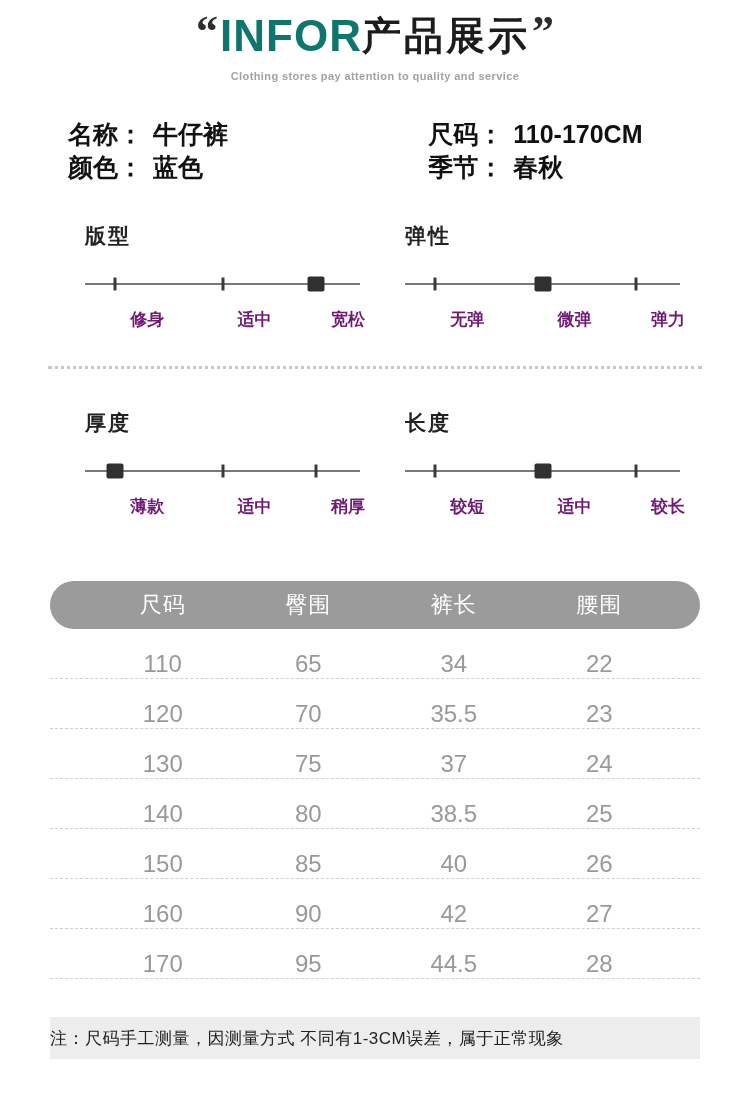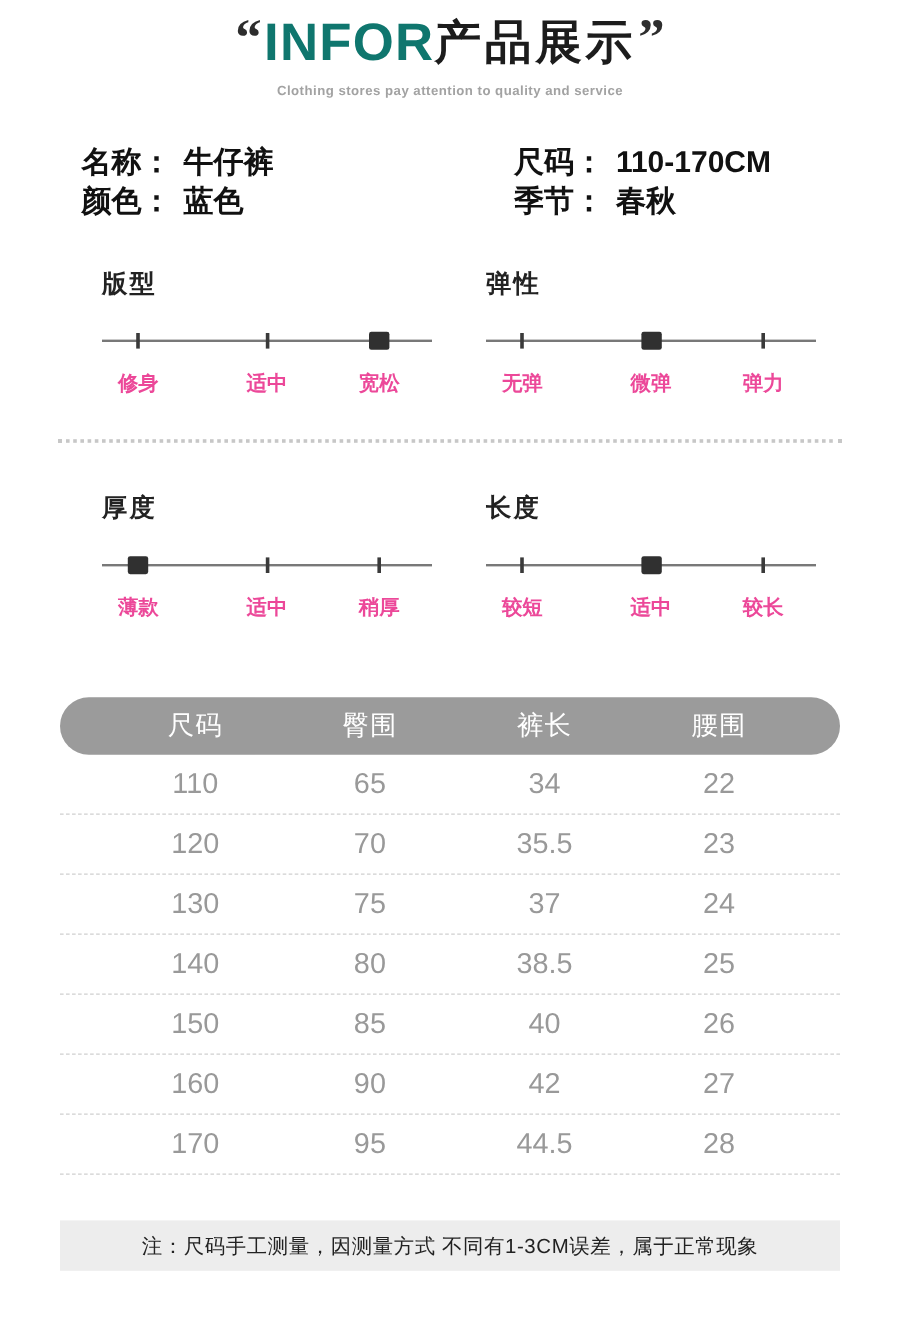--- a/index.html
+++ b/index.html
@@ -59,50 +59,50 @@
   }
   .tick {
     position: absolute; top: 50%; transform: translate(-50%, -50%);
     width: 3px; height: 13px; background: #3a3a3a;
   }
   .tick.selected { width: 17px; height: 15px; border-radius: 2px; background: #303030; }
   .tick.p0 { left: 11%; } .tick.p1 { left: 50%; } .tick.p2 { left: 84%; }
   .slider-labels { position: relative; height: 22px; margin-top: 16px; }
   .slider-labels span {
     position: absolute; transform: translateX(-50%);
-    font-size: 17px; font-weight: 700; color: #ec4899; white-space: nowrap;
+    font-size: 17px; font-weight: 700; color: #701a75; white-space: nowrap; margin-left: 32px;
   }
   .slider-labels .p0 { left: 11%; } .slider-labels .p1 { left: 50%; } .slider-labels .p2 { left: 84%; }
   .dotted-divider {
     grid-column: 1 / -1;
     border-top: 3px dotted #c7c7c7;
     margin: 36px -22px 40px -37px;
     height: 0;
   }
 
   
   .size-table { margin: 64px 50px 0 50px; width: 650px; }
   .t-cols { display: flex; padding-left: 40px; padding-right: 28px; }
   .t-cols > span { flex: 1; text-align: center; }
   .table-header {
     height: 48px; background: #9b9b9b; border-radius: 26px;
     align-items: center; color: #ffffff; font-size: 22px; font-weight: 400;
     letter-spacing: 1px;
   }
   .table-row {
-    height: 50px; align-items: center;
+    height: 50px; align-items: flex-end;
     border-bottom: 1px dashed #cfcfcf;
     color: #999999; font-size: 24px; font-weight: 400;
   }
 
   
   .note-band {
     margin: 38px 50px 0 50px; width: 650px; height: 42px;
     background: #ededed;
-    display: flex; align-items: center; justify-content: center;
+    display: flex; align-items: center; justify-content: flex-start;
   }
   .note-band span { font-size: 17px; color: #222; letter-spacing: 0.5px; }
 </style>
 </head>
 <body>
 
 <div class="page">
 
   <div class="header">
     <div class="title-line">

